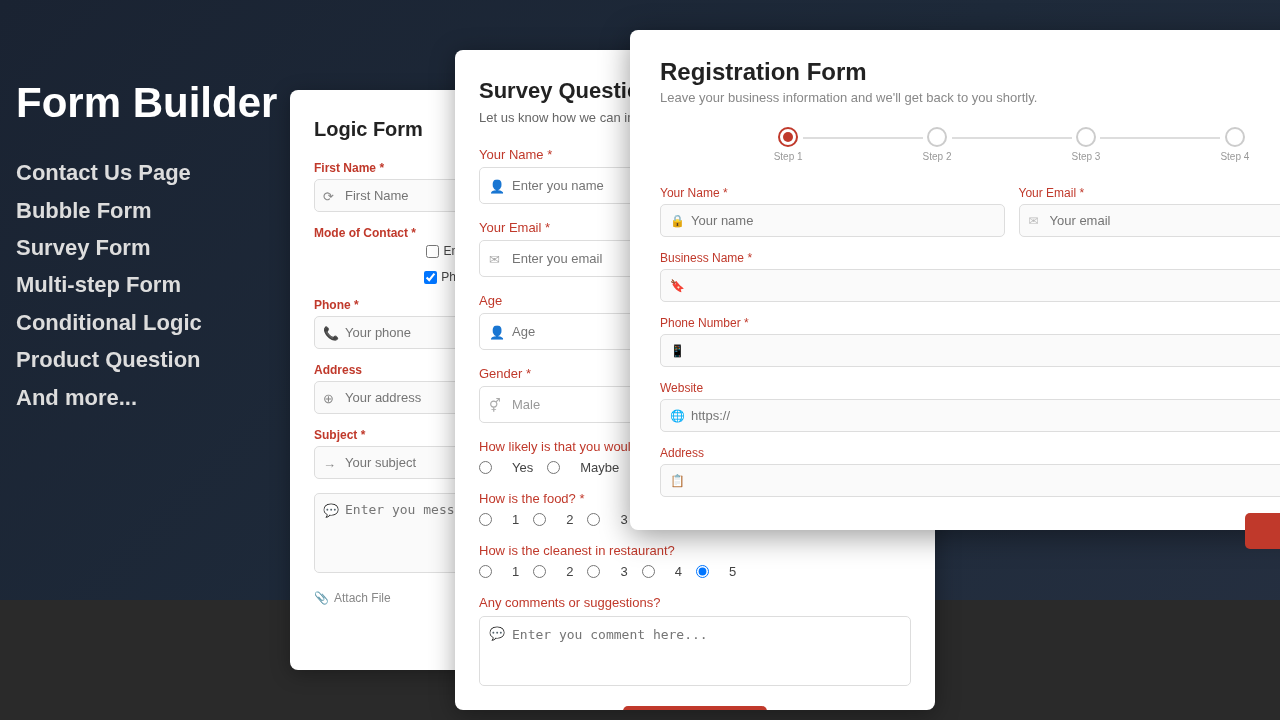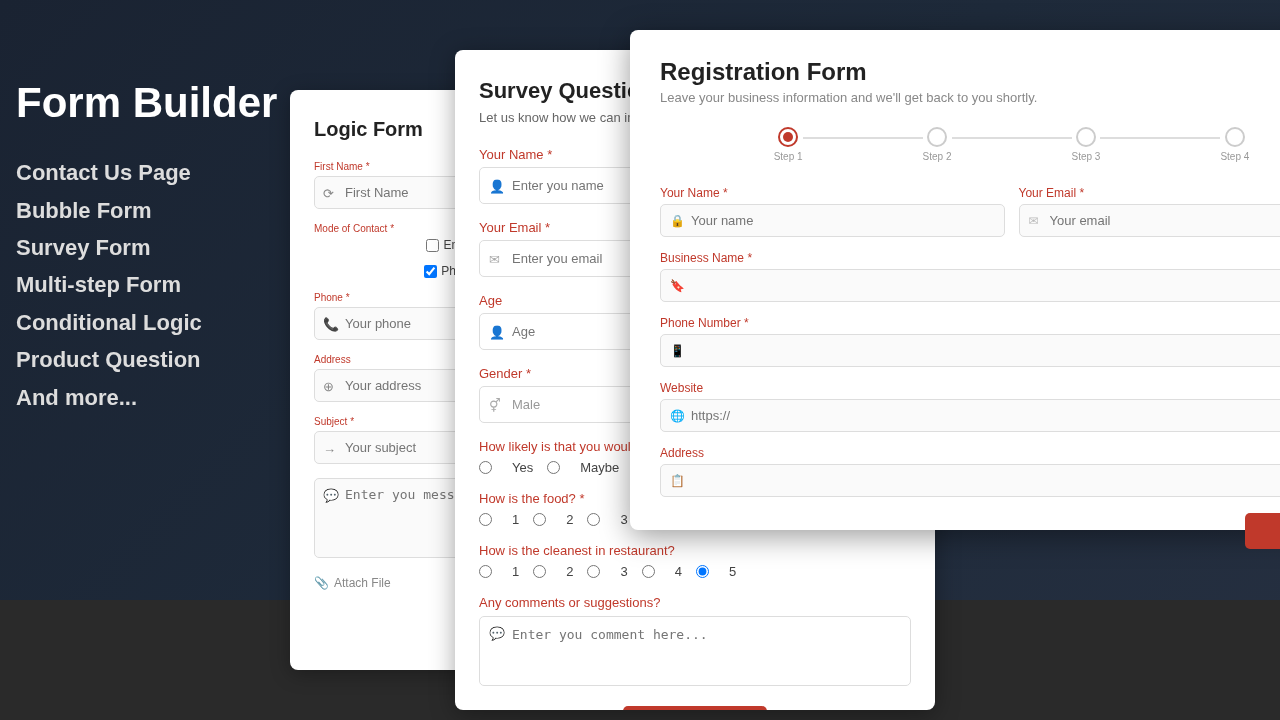--- a/index.html
+++ b/index.html
@@ -65,24 +65,24 @@
       box-shadow: 0 4px 20px rgba(0,0,0,0.3);
       overflow: hidden;
     }
     .logic-form-card h2 {
       font-size: 20px;
       font-weight: 700;
       margin-bottom: 20px;
       color: #222;
     }
     .lf-label {
-      font-size: 10px;
+      font-size: 12px;
       color: #444;
       margin-bottom: 4px;
-      font-weight: 400;
+      font-weight: 700;
     }
     .lf-label span { color: #c0392b; }
     .lf-input-wrap {
       position: relative;
       margin-bottom: 14px;
     }
     .lf-input-wrap .icon {
       position: absolute;
       left: 9px;
       top: 50%;

